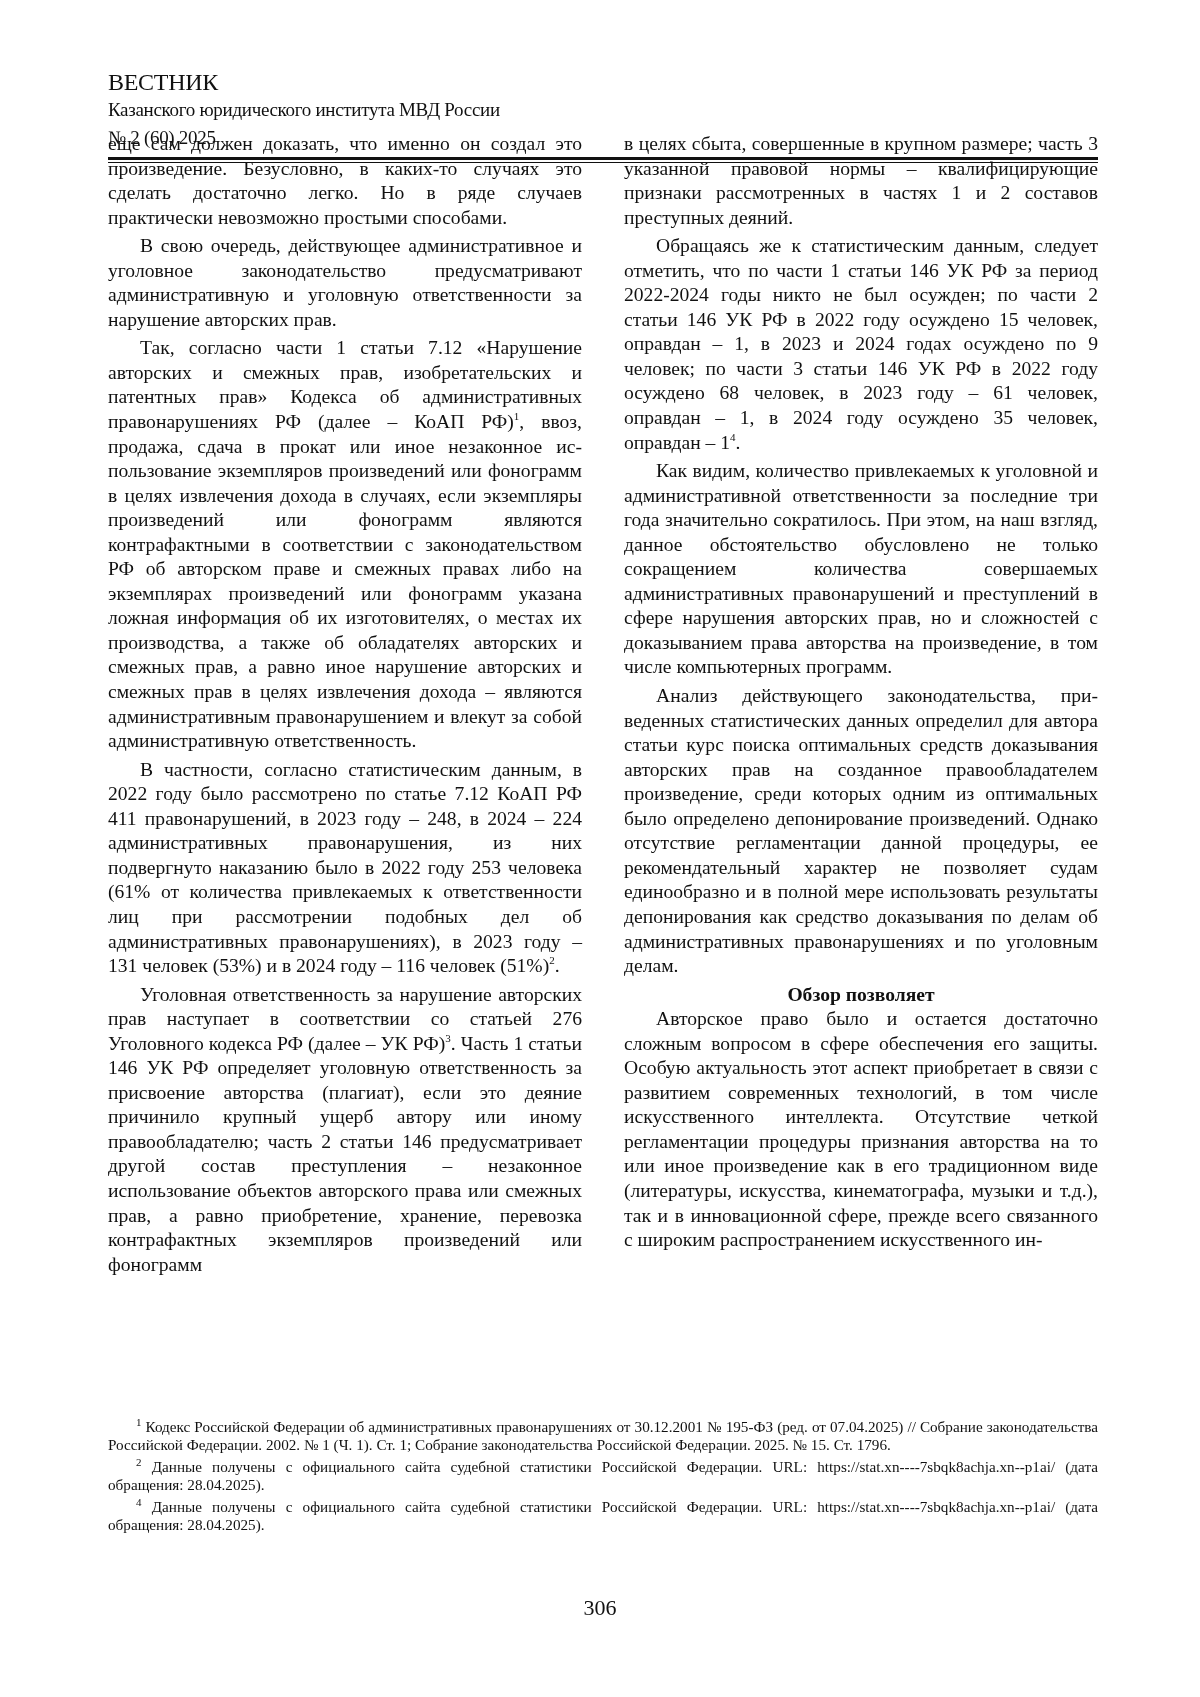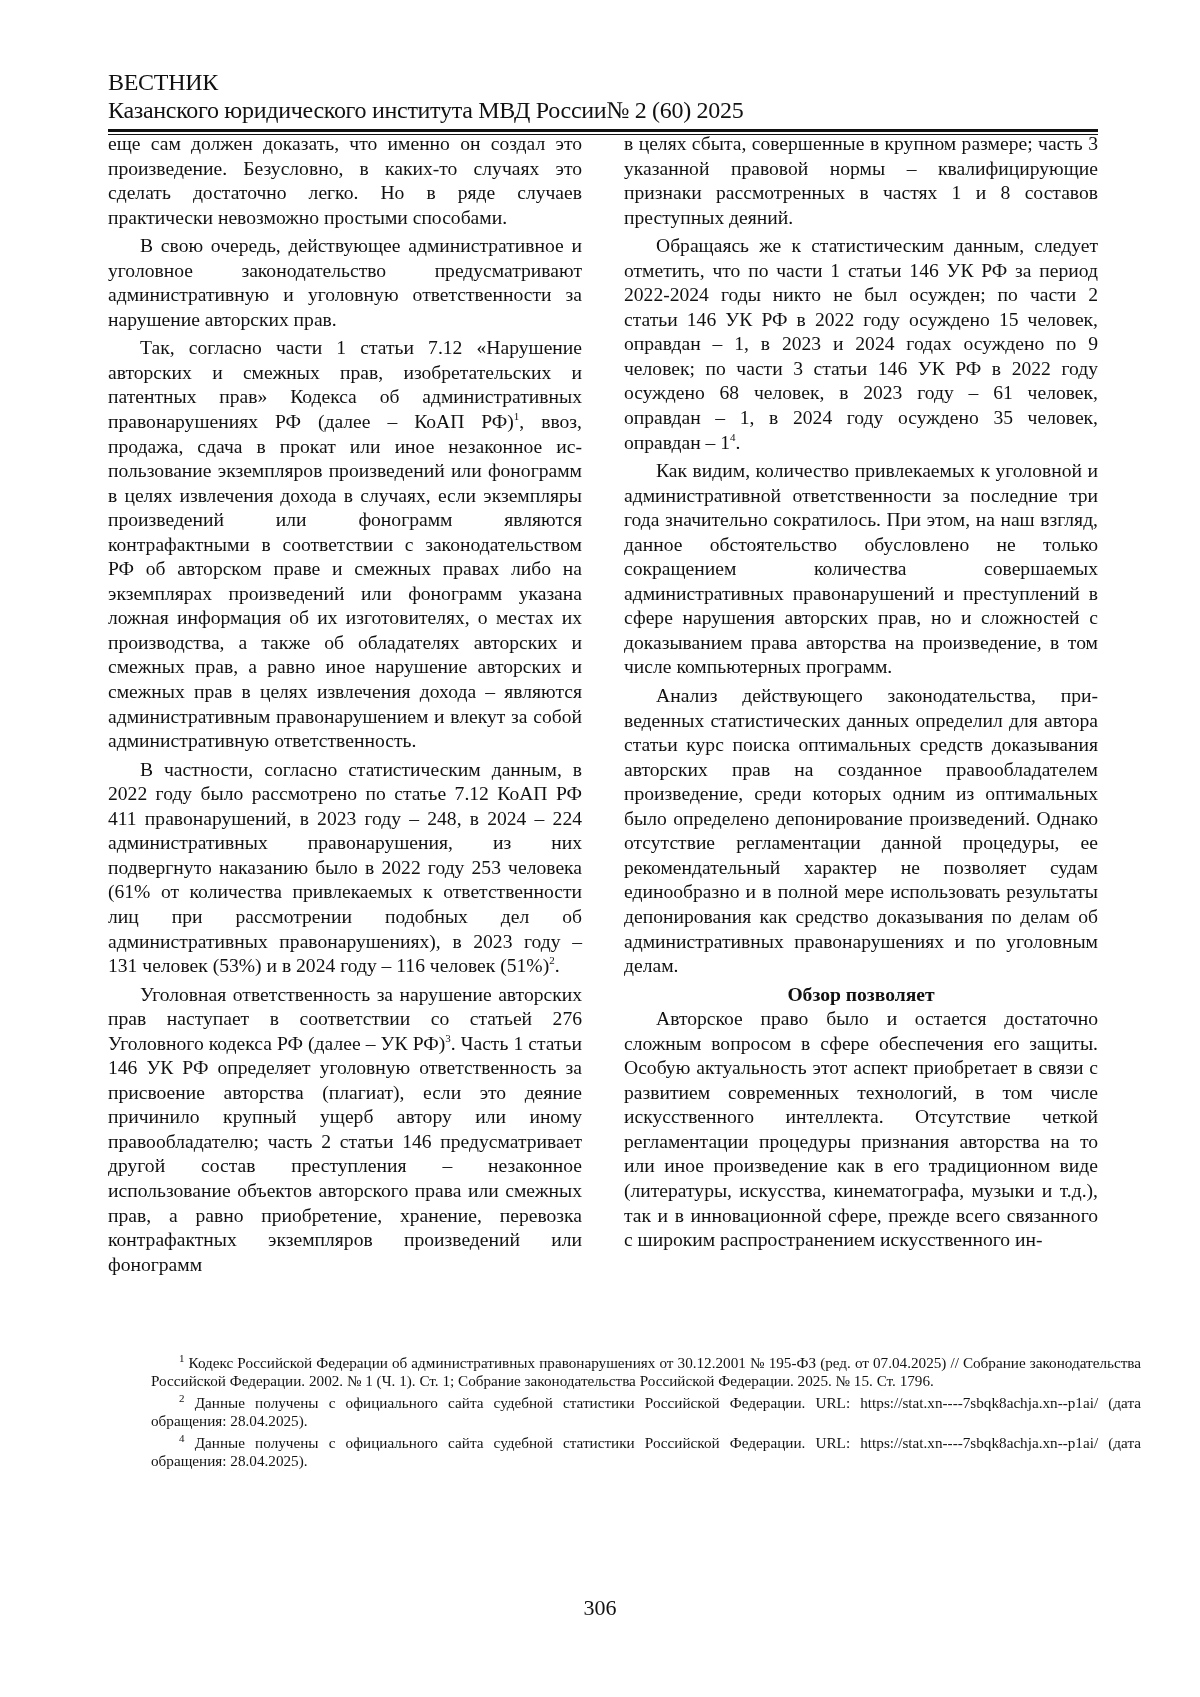--- a/index.html
+++ b/index.html
@@ -1,28 +1,28 @@
 <!DOCTYPE html>
 <html><head>
 <meta charset="utf-8">
 <style>
   html, body { margin: 0; padding: 0; background: #ffffff; }
   body { width: 1200px; height: 1697px; position: relative; overflow: hidden;
          font-family: "Liberation Serif", "DejaVu Serif", serif; color: #111; }
   .header { position: absolute; left: 108px; top: 68px; width: 990px; }
   .header .t1 { font-size: 24px; line-height: 28px; letter-spacing: -0.3px; }
-  .header .row2 { display: flex; justify-content: flex-start; font-size: 24px; line-height: 28px; letter-spacing: -0.3px; }
+  .header .row2 { display: flex; justify-content: flex-start; font-size: 19px; line-height: 28px; letter-spacing: -0.3px; flex-direction: column; }
   .header .rule { margin-top: 5px; border-top: 3px solid #111; height: 2px; border-bottom: 1px solid #111; }
   .cols { position: absolute; top: 132px; left: 108px; width: 990px; display: flex; justify-content: space-between; }
   .col { width: 474px; font-size: 19.6px; line-height: 24.55px; text-align: justify; }
   .col p { margin: 0 0 4px 0; text-indent: 32px; hyphens: manual; }
   .col p.noindent { text-indent: 0; }
   .col h3 { margin: 0; text-align: center; font-size: 19.6px; font-weight: bold; line-height: 24.55px; }
   sup { font-size: 11px; line-height: 0; vertical-align: super; }
-  .footnotes { position: absolute; left: 108px; top: 1354px; width: 990px; font-size: 15.2px; line-height: 17.6px; text-align: justify; margin-left: 43px; }
+  .footnotes { position: absolute; left: 108px; top: 1418px; width: 990px; font-size: 15.2px; line-height: 17.6px; text-align: justify; }
   .footnotes p { margin: 0 0 5px 0; text-indent: 28px; }
   .pagenum { position: absolute; top: 1595px; left: 0; width: 1200px; text-align: center; font-size: 22px; }
 </style>
 </head>
 <body>
 
 <header class="header">
   <div class="t1">ВЕСТНИК</div>
   <div class="row2">
     <span>Казанского юридического института МВД России</span>
@@ -35,21 +35,21 @@
   <section class="col">
     <p class="noindent">еще сам должен доказать, что именно он создал это произведение. Безусловно, в каких-то случаях это сделать достаточно легко. Но в ряде случаев практически невозможно простыми способами.</p>
     <p>В свою очередь, действующее администра­тив­ное и уголовное законодательство предусмат­ри­вают административную и уголовную ответствен­ности за нарушение авторских прав.</p>
     <p><span>Так, согласно части 1 статьи 7.12 «Нарушение авторских и смежных прав, изобретательских и патентных прав» Кодекса об административных правонарушениях РФ (далее – КоАП РФ)</span><sup>1</sup><span>, ввоз, продажа, сдача в прокат или иное незаконное ис­пользование экземпляров произведений или фо­нограмм в целях извлечения дохода в случаях, если экземпляры произведений или фонограмм являются контрафактными в соответствии с зако­нодательством РФ об авторском праве и смежных правах либо на экземплярах произведений или фонограмм указана ложная информация об их из­готовителях, о местах их производства, а также об обладателях авторских и смежных прав, а рав­но иное нарушение авторских и смежных прав в целях извлечения дохода – являются администра­тивным правонарушением и влекут за собой ад­министративную ответственность.</span></p>
     <p><span>В частности, согласно статистическим дан­ным, в 2022 году было рассмотрено по статье 7.12 КоАП РФ 411 правонарушений, в 2023 году – 248, в 2024 – 224 административных правонарушения, из них подвергнуто наказанию было в 2022 году 253 человека (61% от количества привлекаемых к ответственности лиц при рассмотрении подобных дел об административных правонарушениях), в 2023 году – 131 человек (53%) и в 2024 году – 116 человек (51%)</span><sup>2</sup><span>.</span></p>
     <p><span>Уголовная ответственность за нарушение ав­торских прав наступает в соответствии со статьей 276 Уголовного кодекса РФ (далее – УК РФ)</span><sup>3</sup><span>.</span>
     <span>Часть 1 статьи 146 УК РФ определяет уголовную ответственность за присвоение авторства (плаги­ат), если это деяние причинило крупный ущерб автору или иному правообладателю; часть 2 статьи 146 предусматривает другой состав пре­ступления – незаконное использование объек­тов авторского права или смежных прав, а равно приобретение, хранение, перевозка контрафакт­ных экземпляров произведений или фонограмм</span></p>
   </section>
 
   <section class="col">
-    <p class="noindent">в целях сбыта, совершенные в крупном размере; часть 3 указанной правовой нормы – квалифици­рующие признаки рассмотренных в частях 1 и 8 составов преступных деяний.</p>
+    <p class="noindent">в целях сбыта, совершенные в крупном размере; часть 3 указанной правовой нормы – квалифици­рующие признаки рассмотренных в частях 1 и 2 составов преступных деяний.</p>
     <p><span>Обращаясь же к статистическим данным, сле­дует отметить, что по части 1 статьи 146 УК РФ за период 2022-2024 годы никто не был осужден; по части 2 статьи 146 УК РФ в 2022 году осужде­но 15 человек, оправдан – 1, в 2023 и 2024 годах осуждено по 9 человек; по части 3 статьи 146 УК РФ в 2022 году осуждено 68 человек, в 2023 году – 61 человек, оправдан – 1, в 2024 году осу­ждено 35 человек, оправдан – 1</span><sup>4</sup><span>.</span></p>
     <p>Как видим, количество привлекаемых к уго­ловной и административной ответственности за последние три года значительно сократилось. При этом, на наш взгляд, данное обстоятельство обусловлено не только сокращением количества совершаемых административных правонаруше­ний и преступлений в сфере нарушения автор­ских прав, но и сложностей с доказыванием права авторства на произведение, в том числе компью­терных программ.</p>
     <p>Анализ действующего законодательства, при­веденных статистических данных определил для автора статьи курс поиска оптимальных средств доказывания авторских прав на созданное право­обладателем произведение, среди которых одним из оптимальных было определено депонирова­ние произведений. Однако отсутствие регламен­тации данной процедуры, ее рекомендательный характер не позволяет судам единообразно и в полной мере использовать результаты депони­рования как средство доказывания по делам об административных правонарушениях и по уго­ловным делам.</p>
     <h3>Обзор позволяет</h3>
     <p>Авторское право было и остается достаточ­но сложным вопросом в сфере обеспечения его защиты. Особую актуальность этот аспект при­обретает в связи с развитием современных тех­нологий, в том числе искусственного интеллек­та. Отсутствие четкой регламентации процедуры признания авторства на то или иное произведение как в его традиционном виде (литературы, искус­ства, кинематографа, музыки и т.д.), так и в ин­новационной сфере, прежде всего связанного с широким распространением искусственного ин-</p>
   </section>
 </main>
 
 <footer class="footnotes">
   <p><sup>1</sup><span> Кодекс Российской Федерации об административных правонарушениях от 30.12.2001 № 195-ФЗ (ред. от 07.04.2025) // Собрание законодательства Российской Федерации. 2002. № 1 (Ч. 1). Ст. 1; Собрание законодательства Российской Федера­ции. 2025. № 15. Ст. 1796.</span></p>

